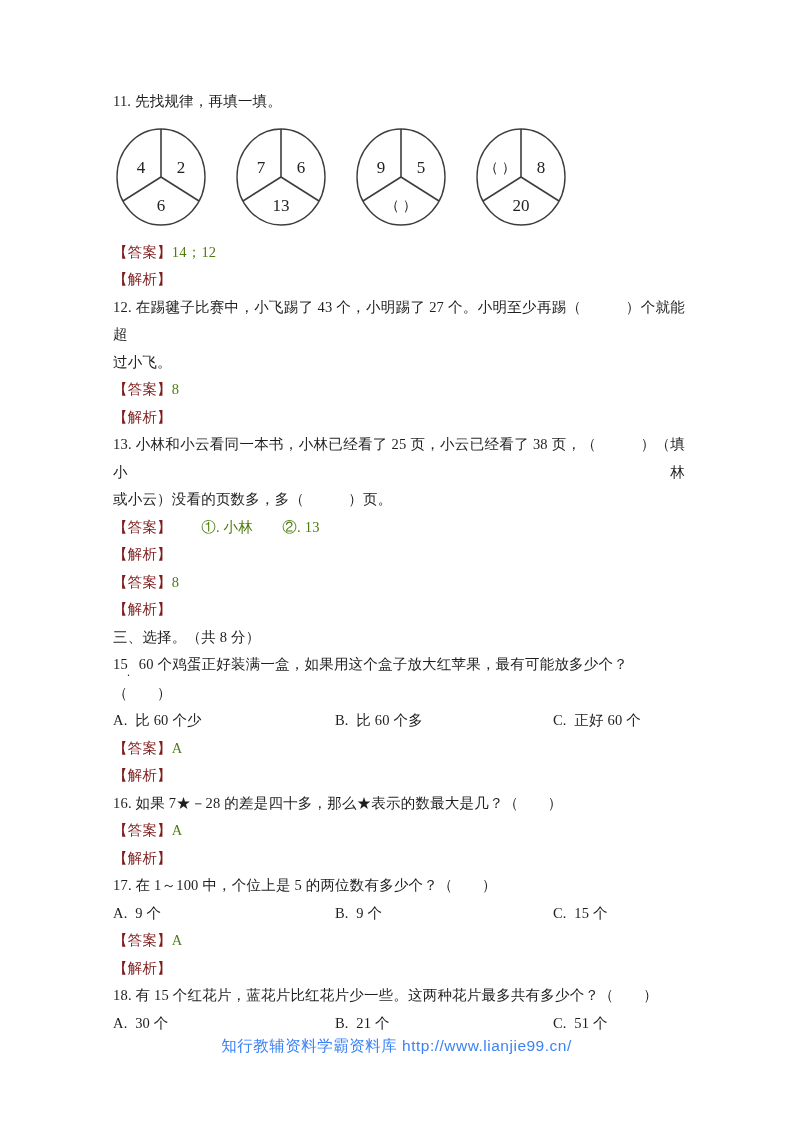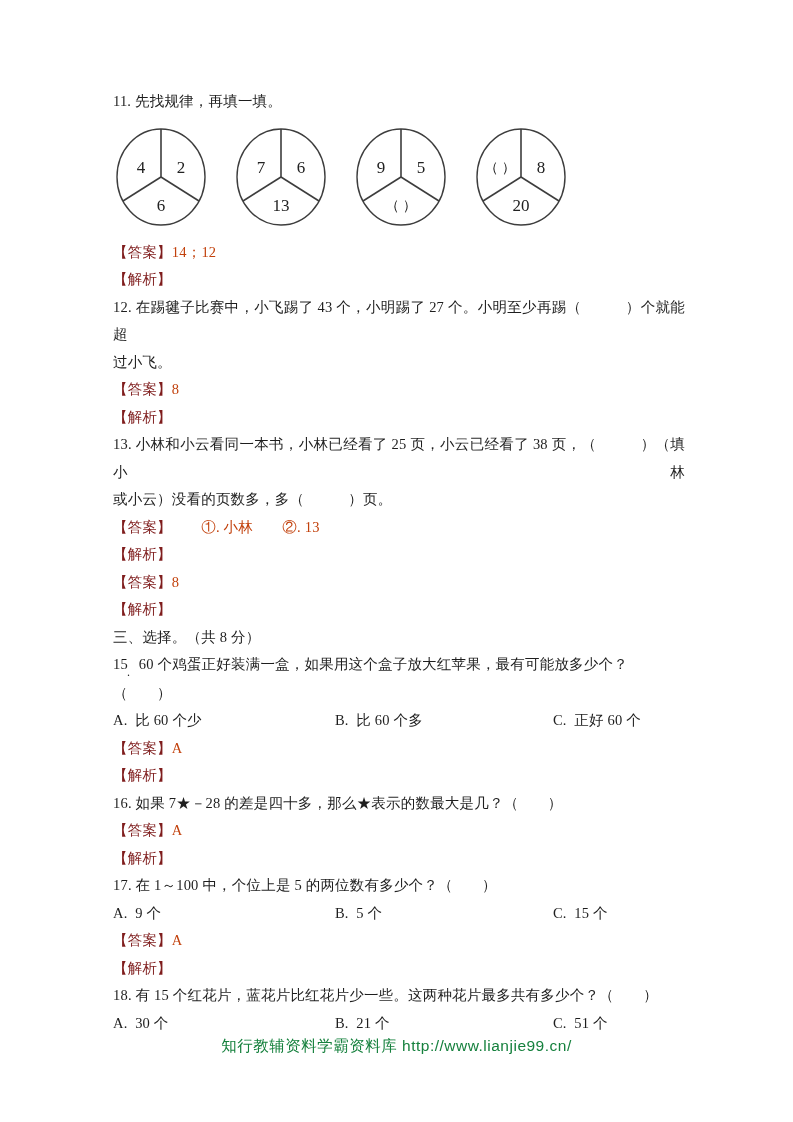--- a/index.html
+++ b/index.html
@@ -16,21 +16,21 @@
   .content {
     position:absolute; left:113px; top:88px; width:572px;
   }
   .line {
     line-height:27.5px;
     white-space:pre-wrap;
     letter-spacing:0.2px;
   }
   .stretch { text-align:justify; text-align-last:justify; }
   .lbl { color:#7f1d1d; }
-  .ansval { color:#c2410c; }
+  .ansval { color:#4d7c0f; }
   .circles-row {
     display:flex; gap:28px;
     margin:10px 0 13px 2px;
     height:100px;
   }
   .pie text {
     font-family:"Liberation Serif","DejaVu Serif",serif;
     font-size:17px; fill:#222;
   }
   .pie .paren { font-size:14px; }
@@ -41,21 +41,21 @@
     white-space:pre-wrap;
     letter-spacing:0.2px;
   }
   .low-dot {
     position:relative; top:7px; left:-1px; font-size:12px;
   }
   .footer {
     position:absolute; left:0; top:1036px; width:100%;
     text-align:center;
     font-family:"Liberation Sans","DejaVu Sans",sans-serif;
-    font-size:15.5px; color:#15803d;
+    font-size:15.5px; color:#3b82f6;
     letter-spacing:0.5px;
   }
 </style>
 </head>
 <body>
 
 <div class="page">
   <div class="content">
 
     <div class="line">11. 先找规律，再填一填。</div>
@@ -126,21 +126,21 @@
     <div class="line"><span class="lbl">【答案】</span><span class="ansval">A</span></div>
     <div class="line"><span class="lbl">【解析】</span></div>
 
     <div class="line">16. 如果 7★－28 的差是四十多，那么★表示的数最大是几？（　　）</div>
     <div class="line"><span class="lbl">【答案】</span><span class="ansval">A</span></div>
     <div class="line"><span class="lbl">【解析】</span></div>
 
     <div class="line">17. 在 1～100 中，个位上是 5 的两位数有多少个？（　　）</div>
     <div class="opts">
       <span>A.  9 个</span>
-      <span>B.  5 个</span>
+      <span>B.  9 个</span>
       <span>C.  15 个</span>
     </div>
     <div class="line"><span class="lbl">【答案】</span><span class="ansval">A</span></div>
     <div class="line"><span class="lbl">【解析】</span></div>
 
     <div class="line">18. 有 15 个红花片，蓝花片比红花片少一些。这两种花片最多共有多少个？（　　）</div>
     <div class="opts">
       <span>A.  30 个</span>
       <span>B.  21 个</span>
       <span>C.  51 个</span>

